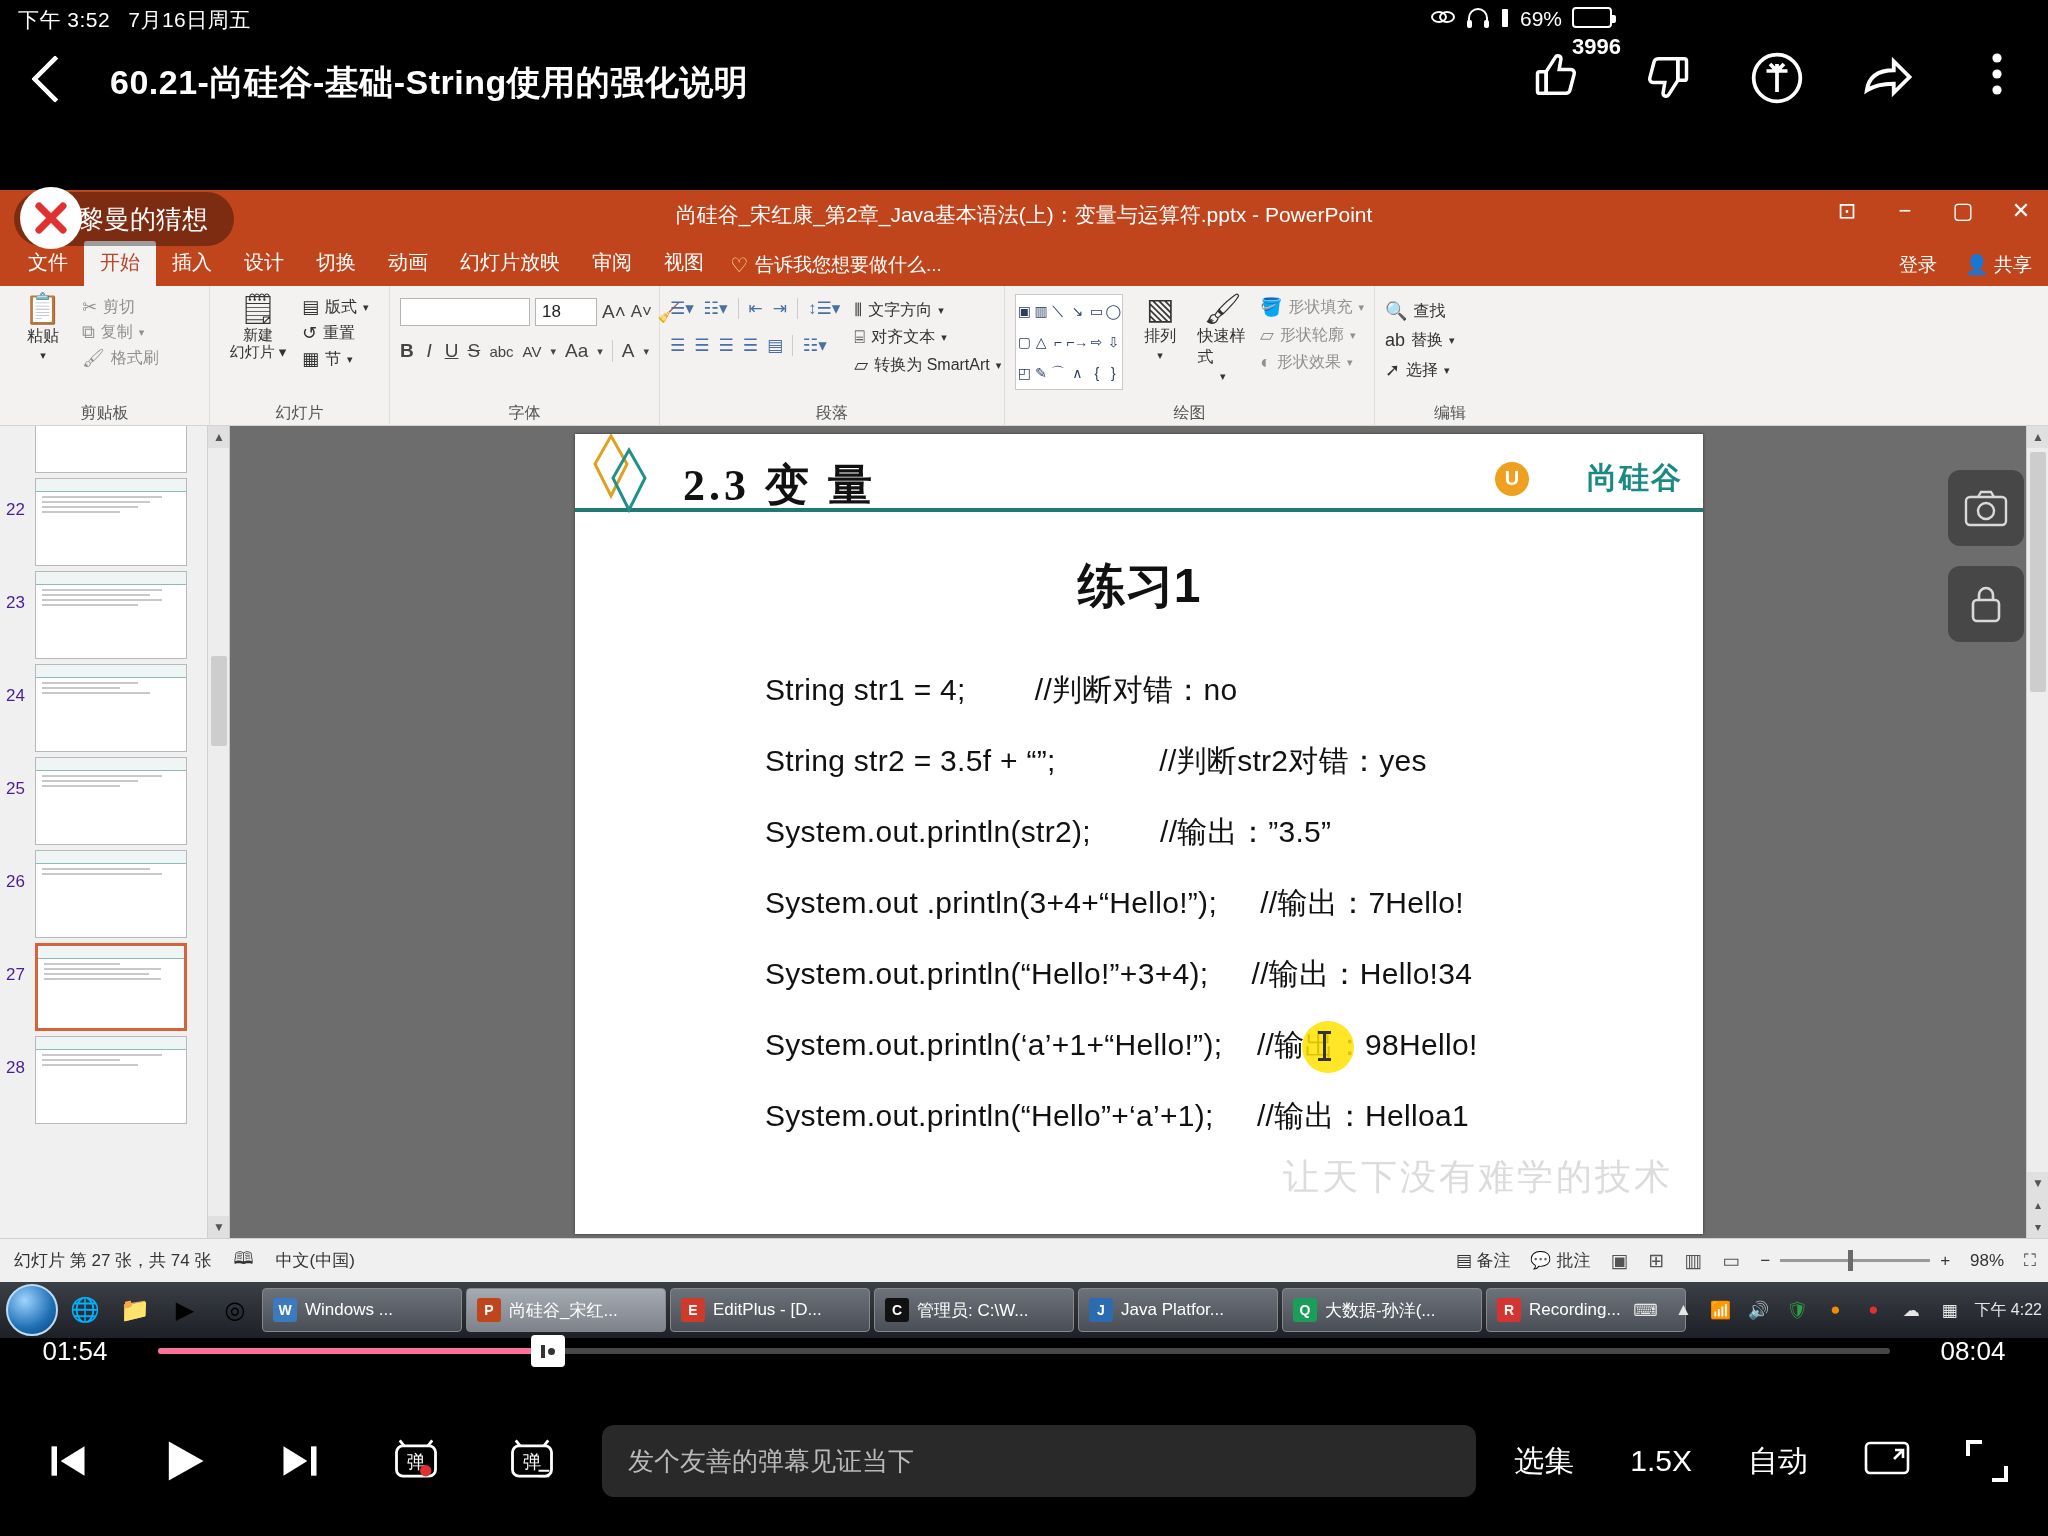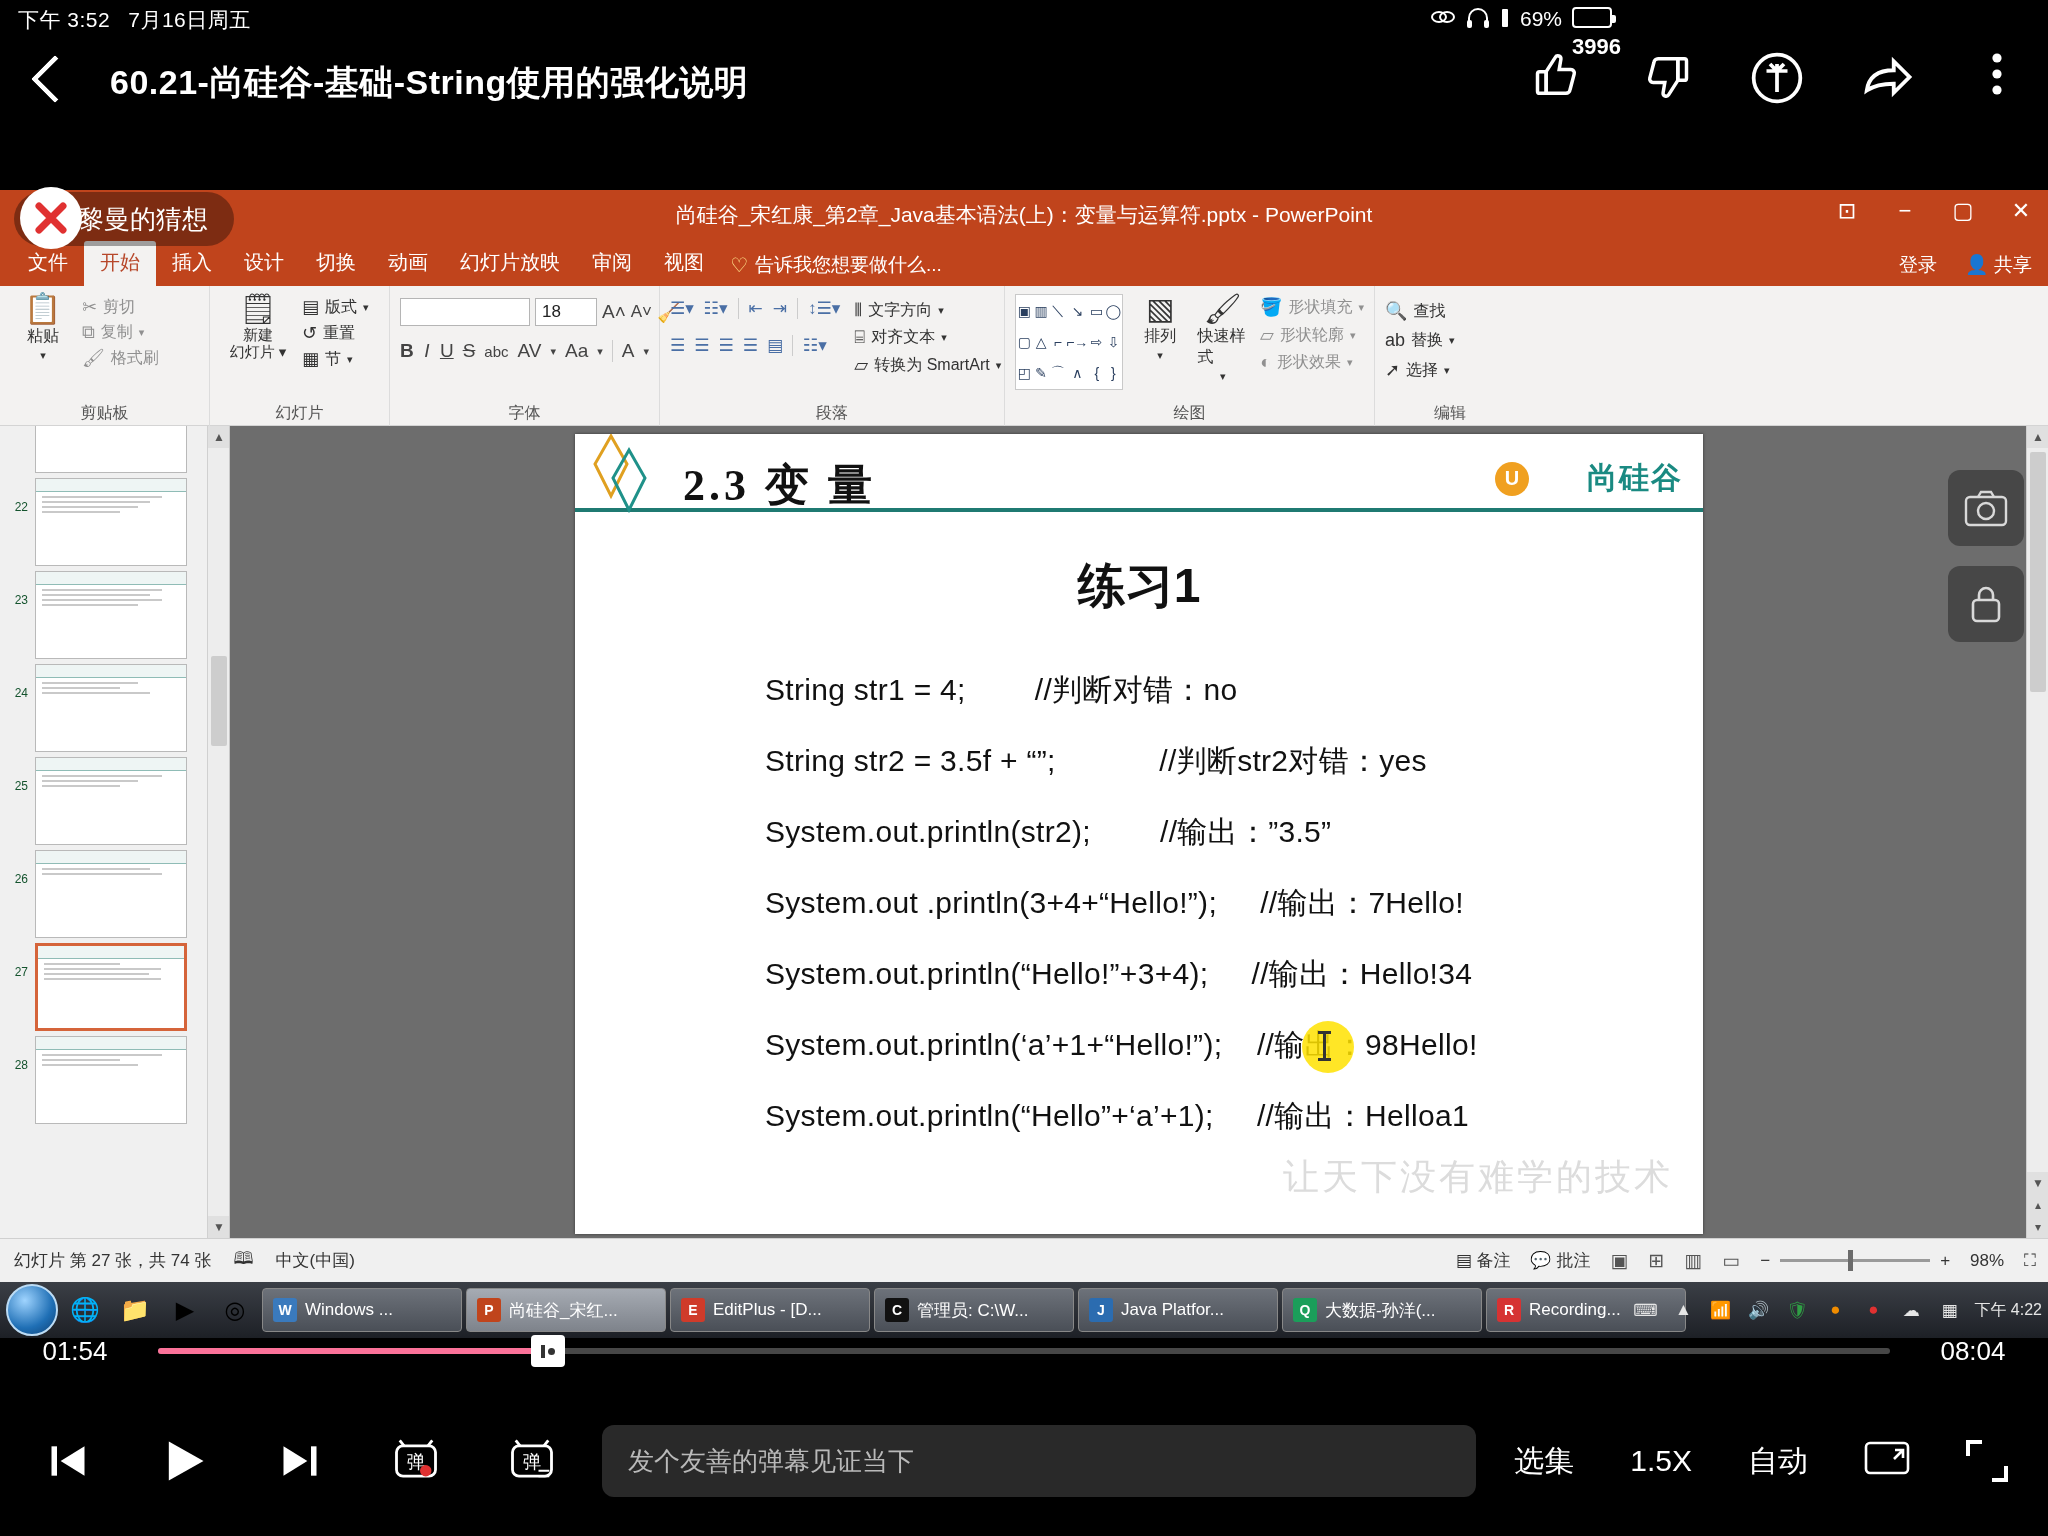--- a/index.html
+++ b/index.html
@@ -73,21 +73,21 @@
   .parabtns{ display:flex; gap:10px; font-size:17px; color:#4a6fa5; }
   .parabtns2{ display:flex; gap:9px; margin-top:16px; font-size:17px; color:#4a6fa5;}
   .shapegrid{ width:140px;height:96px;border:1px solid #c9c9c9; background:#fff; display:grid;
               grid-template-columns:repeat(6,1fr); grid-template-rows:repeat(3,1fr);
               font-size:14px; color:#2a3f5f; place-items:center;}
 
   
   .ppt-work{ position:relative; height:812px; background:#6d6d6d; display:flex; }
   .thumbpane{ width:230px; background:#f0f0f0; border-right:1px solid #c8c8c8; position:relative; overflow:hidden;}
   .thumb{ display:flex; align-items:flex-start; gap:7px; padding:5px 4px 0 6px; }
-  .thumb-num{ font-size:12px; color:#14532d; width:22px; text-align:right; padding-top:22px;}
+  .thumb-num{ font-size:17px; color:#4c1d95; width:22px; padding-top:22px;}
   .thumb-box{ width:152px;height:88px;background:#fff;border:1px solid #b9b9b9; position:relative; overflow:hidden;}
   .thumb.sel .thumb-box{ border:3px solid #d5643a; }
   .tline{ height:2px; background:#c9c9c9; margin:3px 6px;}
   .tline.t1{width:64%} .tline.t2{width:80%} .tline.t3{width:52%} .tline.t4{width:72%}
   .thumb-head{ height:13px; background:#eef5f4; border-bottom:1px solid #8fbcb6; margin-bottom:4px;}
   .thumbscroll{ position:absolute; right:0; top:0; width:22px; height:812px; background:#ededed; border-left:1px solid #d0d0d0;}
   .tsb-arrow{ width:22px;height:22px; background:#e0e0e0; display:flex;align-items:center;justify-content:center;font-size:12px;color:#555;}
   .tsb-thumb{ position:absolute; left:3px; top:230px; width:16px;height:90px;background:#cdcdcd;border-radius:2px;}
 
   .slidearea{ flex:1; position:relative; display:flex; align-items:flex-start; justify-content:center; padding-top:8px;}
@@ -348,21 +348,21 @@
             <span style="font-size:19px;color:#444">A˄</span>
             <span style="font-size:17px;color:#444">A˅</span>
             <span style="font-size:19px;color:#c0504d">🧹</span>
           </div>
           <div class="fontrow2">
             <b>B</b>
             <i>I</i>
             <u>U</u>
             <s>S</s>
             <span style="font-size:15px">abc</span>
-            <span style="font-size:19px">AV</span>
+            <span style="font-size:15px">AV</span>
             <span style="font-size:11px">▾</span>
             <span>Aa</span>
             <span style="font-size:11px">▾</span>
             <span style="border-left:1px solid #ccc;padding-left:9px">A</span>
             <span style="font-size:11px">▾</span>
           </div>
         </div>
         <div class="rgroup-label">字体</div>
       </div>
 

